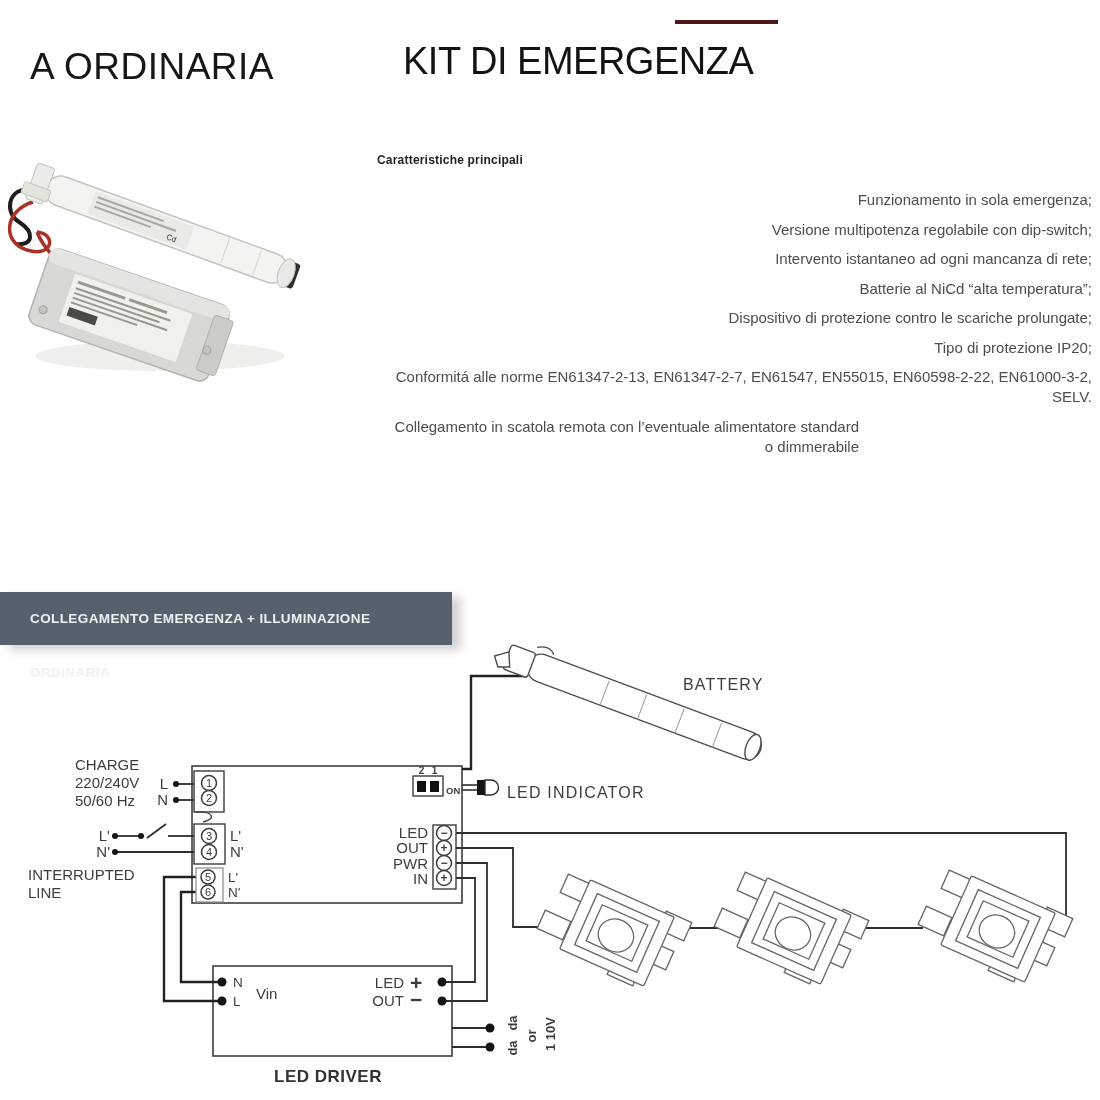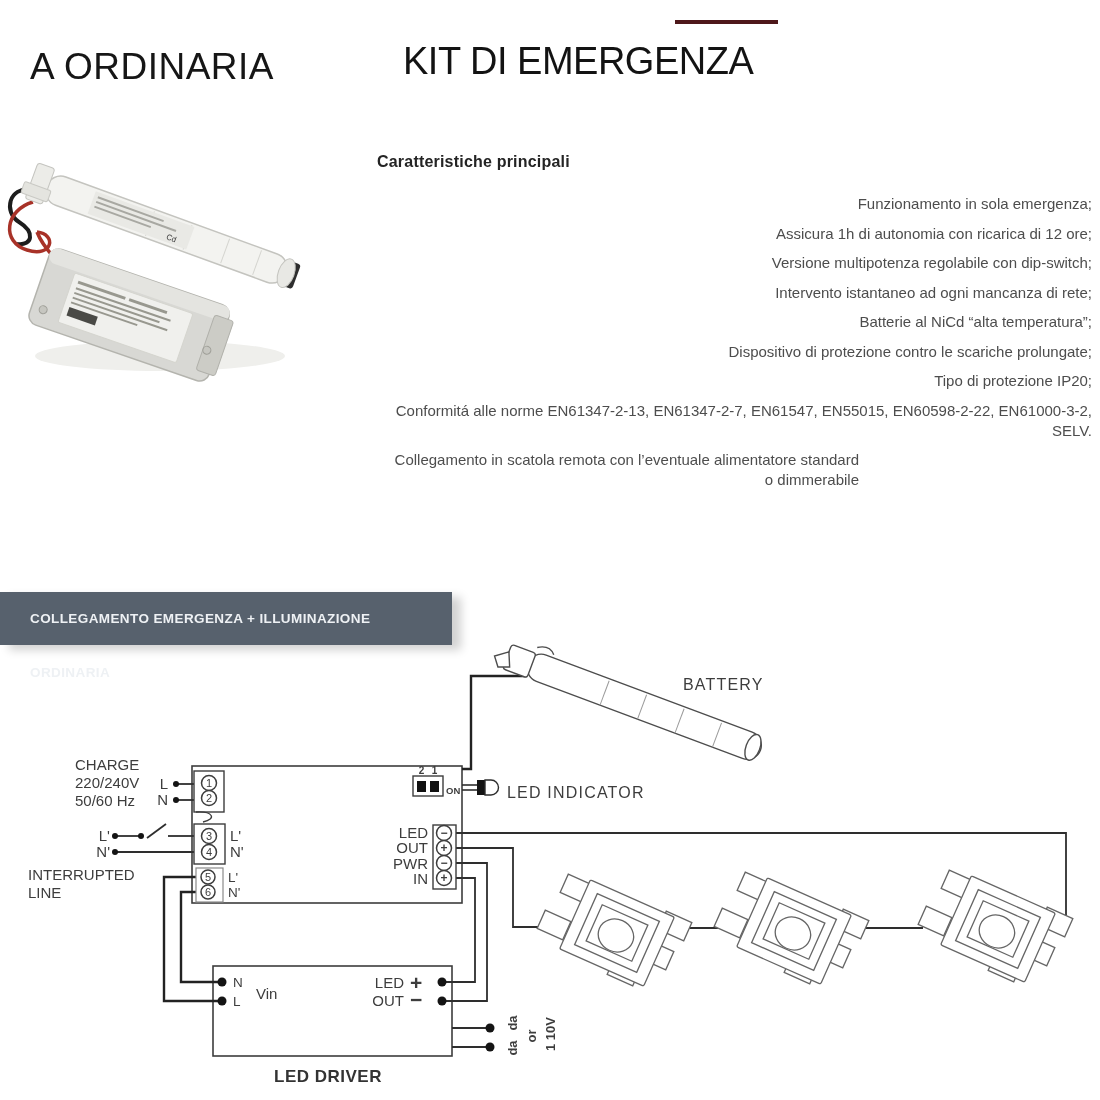--- a/index.html
+++ b/index.html
@@ -3,21 +3,21 @@
 <meta charset="utf-8">
 <style>
   html,body{margin:0;padding:0;background:#ffffff;}
   body{position:relative;width:1100px;height:1100px;overflow:hidden;
        font-family:"Liberation Sans",sans-serif;color:#3d3d3d;}
   .abs{position:absolute;}
   #on-request{left:30px;top:46px;font-size:37px;letter-spacing:.5px;color:#161616;}
   #page-title{left:375px;top:40px;font-size:38px;font-weight:400;letter-spacing:-.5px;color:#131313;margin-left:28px;}
   #accent-bar{left:675px;top:20px;width:103px;height:4px;background:#4e181a;}
   #features{left:377px;top:153px;width:715px;}
-  #features h3{margin:0 0 23px 0;font-size:16px;color:#242424;letter-spacing:.2px;}
+  #features h3{margin:0 0 23px 0;font-size:12px;color:#242424;letter-spacing:.2px;}
   #features p{margin:0 0 9.5px 12px;font-size:15px;line-height:20px;color:#4d4d4d;text-align:right;}
   #features p.narrow{max-width:470px;}
   #banner{left:0;top:592px;width:452px;height:53px;background:#57616d;
           box-shadow:9px 5px 9px rgba(0,0,0,.18);}
   #banner span{display:block;padding-left:30px;line-height:54px;font-size:13.5px;
           font-weight:700;letter-spacing:.4px;color:#eef1f4;}
   svg text{font-family:"Liberation Sans",sans-serif;fill:#3d3d3d;}
   .t15{font-size:15px;}
   .t13{font-size:13.5px;}
   .tls{font-size:16px;letter-spacing:1.2px;}
@@ -82,21 +82,20 @@
     <rect x="78" y="146" width="70" height="2" fill="#98988f"></rect>
     <rect x="78" y="152" width="30" height="9" fill="#4a4a46"></rect>
     <circle cx="54" cy="163" r="4" fill="#c6c6c0" stroke="#9f9f98"></circle>
     <circle cx="222" cy="148" r="4" fill="#c6c6c0" stroke="#9f9f98"></circle>
   </g>
 </svg>
 
 <div class="abs" id="features">
   <h3>Caratteristiche principali</h3>
   <p>Funzionamento in sola emergenza;</p>
-  <p>Assicura 1h di autonomia con ricarica di 12 ore;</p>
   <p>Versione multipotenza regolabile con dip-switch;</p>
   <p>Intervento istantaneo ad ogni mancanza di rete;</p>
   <p>Batterie al NiCd “alta temperatura”;</p>
   <p>Dispositivo di protezione contro le scariche prolungate;</p>
   <p>Tipo di protezione IP20;</p>
   <p>Conformitá alle norme EN61347-2-13, EN61347-2-7, EN61547, EN55015, EN60598-2-22, EN61000-3-2, SELV.</p>
   <p class="narrow">Collegamento in scatola remota con l’eventuale alimentatore standard o dimmerabile</p>
 </div>
 
 <div class="abs" id="banner">

